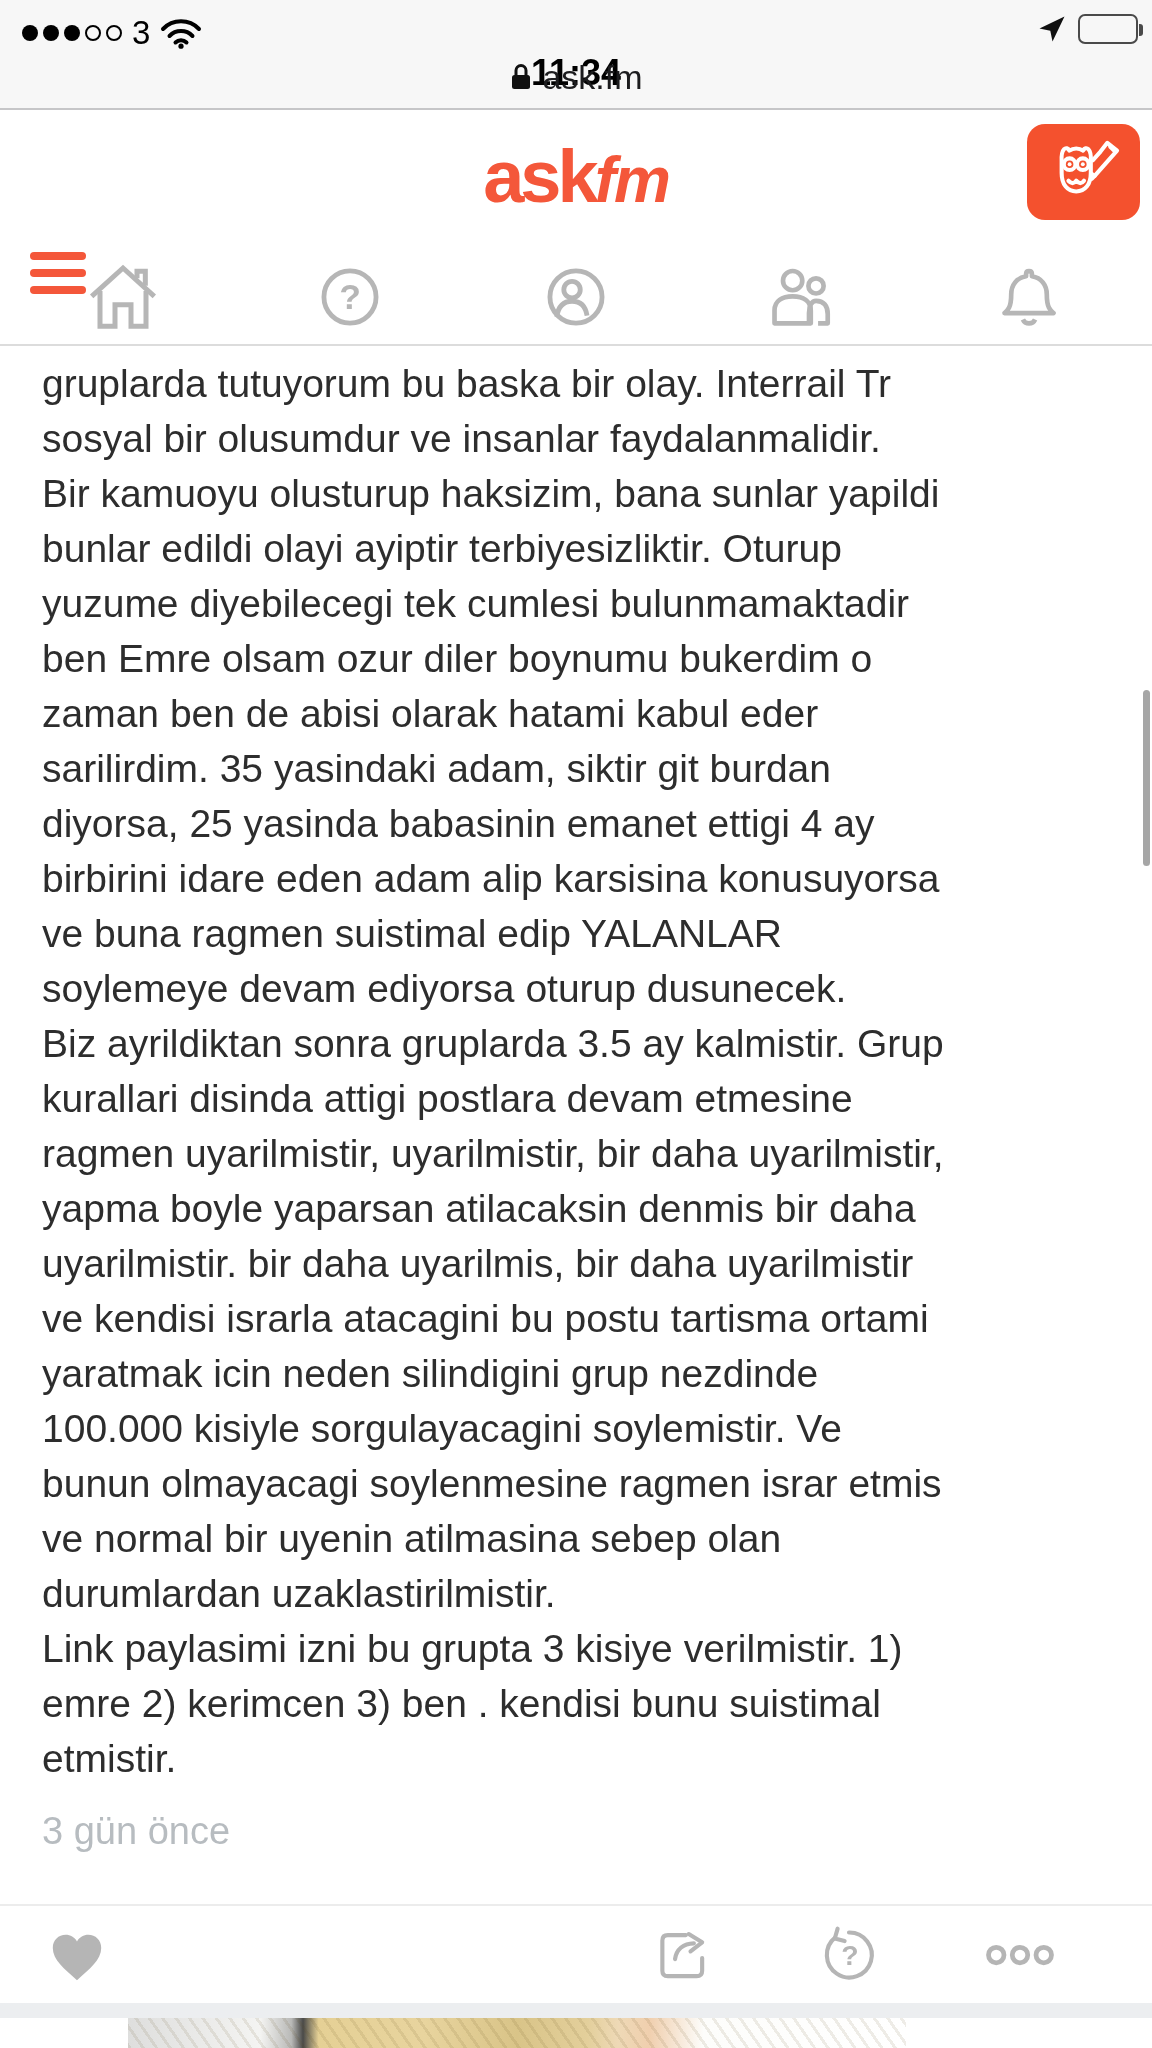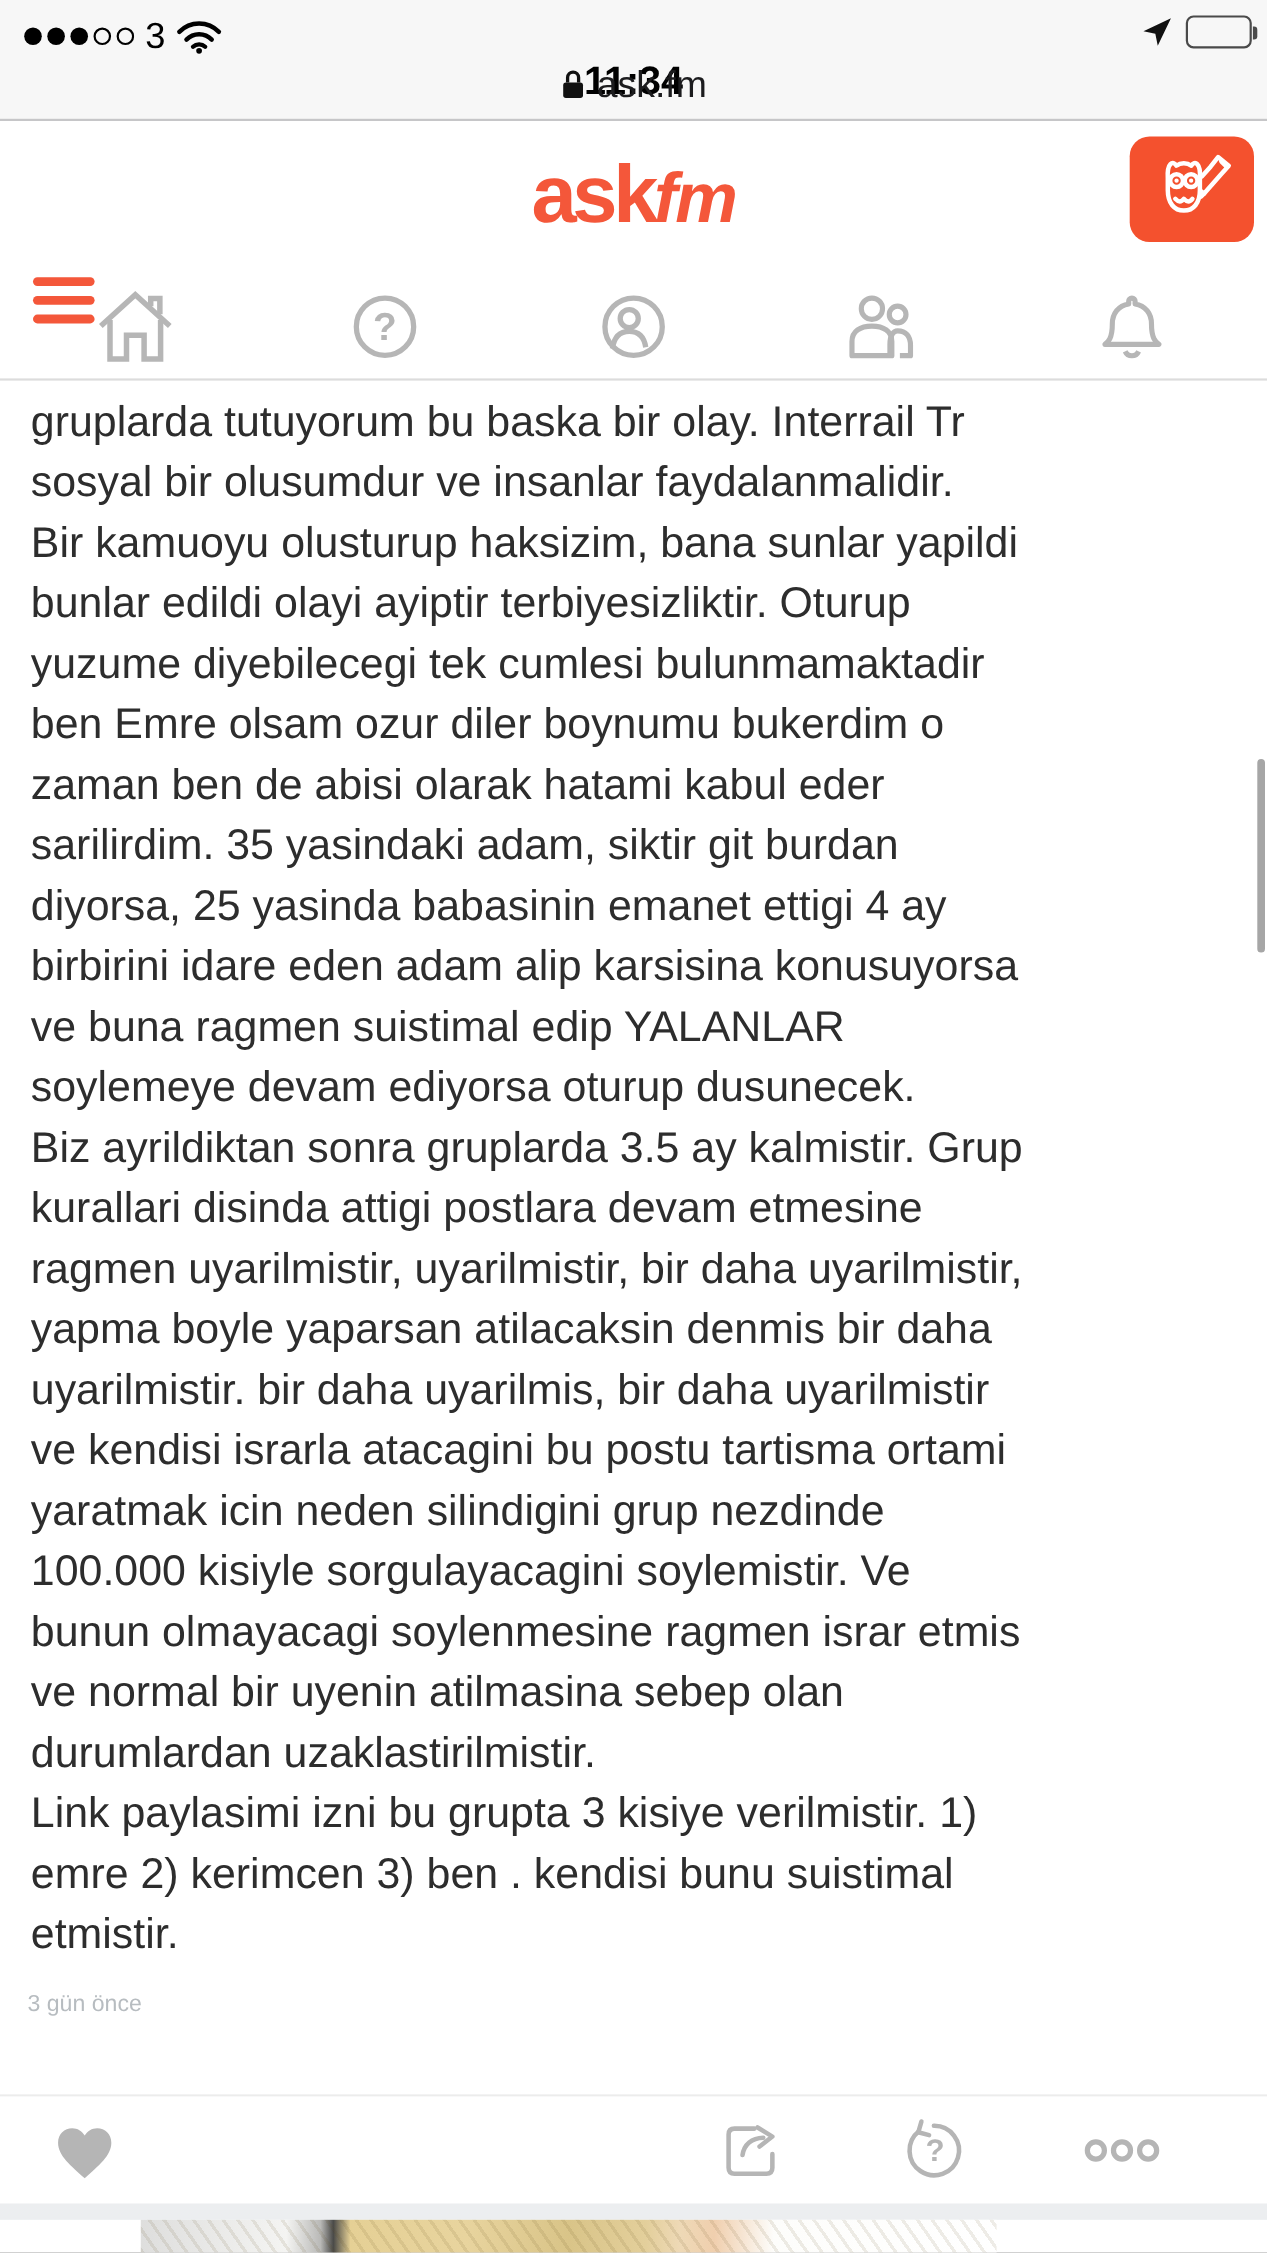--- a/index.html
+++ b/index.html
@@ -28,24 +28,24 @@
   .hamburger .bar { height:8px; background:#f4573a; border-radius:4px; margin-bottom:9px; }
   .logo { position:absolute; left:0; right:0; top:24px; text-align:center; color:#f4573a; white-space:nowrap; }
   .logo .ask { font-size:74px; font-weight:800; letter-spacing:-4px; }
   .logo .fm  { font-size:64px; font-weight:700; font-style:italic; letter-spacing:-2px; }
   .compose-badge { position:absolute; right:12px; top:14px; width:113px; height:96px; background:#f4512e; border-radius:18px; display:flex; align-items:center; justify-content:center; cursor:pointer; }
   
   .nav { height:96px; border-bottom:2px solid #dcdcdc; display:flex; align-items:center; justify-content:space-around; padding:0 10px; background:#fff; }
   .nav-item { width:110px; height:90px; display:flex; align-items:center; justify-content:center; color:#b6b6b6; cursor:pointer; }
   
   .post-text {
-    padding:10px 0 0 28px; font-size:39px; line-height:55px; color:#2d2d2d;
+    padding:10px 0 0 42px; font-size:39px; line-height:55px; color:#2d2d2d;
     white-space:pre; overflow:hidden; height:1440px;
   }
-  .timestamp { margin:24px 0 0 25px; font-size:21px; color:#b7bcc0; height:36px; }
+  .timestamp { margin:24px 0 0 42px; font-size:38px; color:#b7bcc0; height:36px; }
   .gap { height:58px; }
   .divider { height:2px; background:#ececec; }
   .action-bar { position:relative; height:97px; background:#fff; }
   .act { position:absolute; top:0; height:97px; display:flex; align-items:center; color:#b5b5b5; cursor:pointer; }
   .act-heart { left:46px; }
   .act-share { left:650px; }
   .act-reask { left:818px; }
   .act-more  { left:985px; }
   
   .strip { height:15px; background:#eceef0; }

